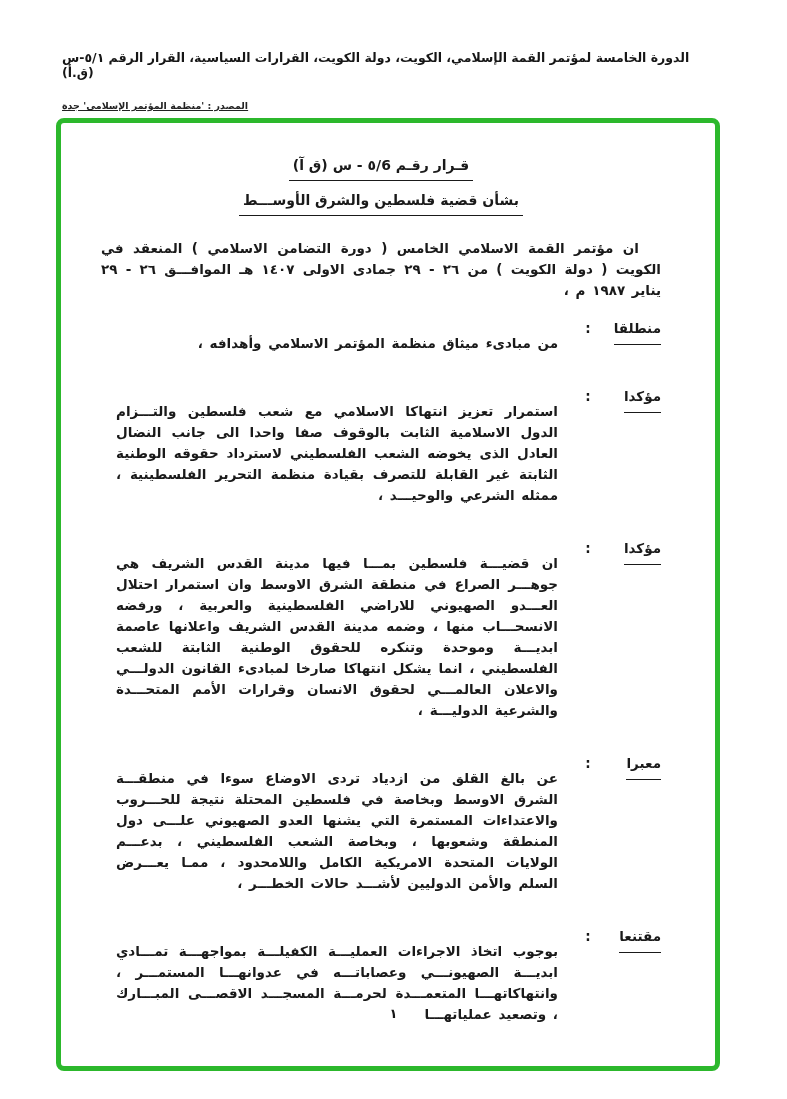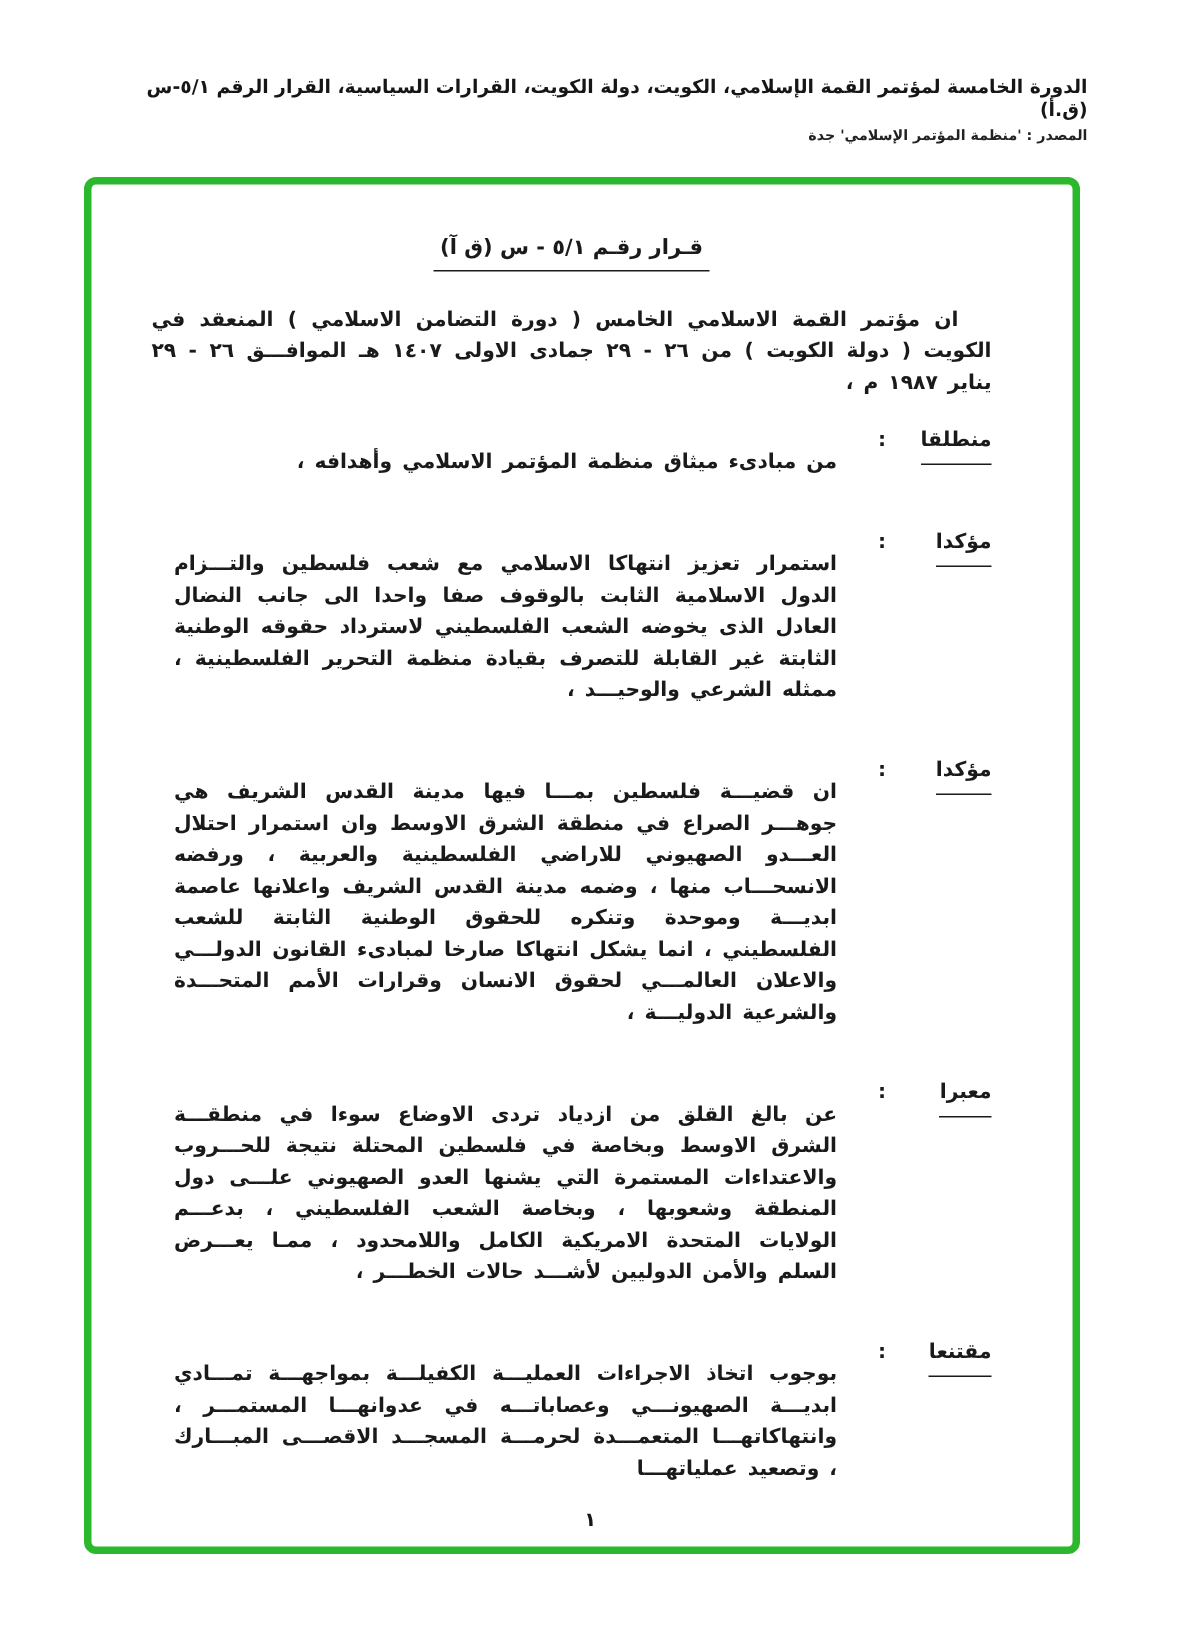--- a/index.html
+++ b/index.html
@@ -16,32 +16,33 @@
     color: #161616;
   }
 
   
   .page-header {
     position: absolute;
     top: 50px;
     right: 62px;
     left: 62px;
     direction: rtl;
-    text-align: right;
+    text-align: left;
   }
   .page-header .line1 {
     font-size: 12.5px;
     font-weight: 700;
     letter-spacing: 0.2px;
   }
   .page-header .line2 {
     font-size: 9.5px;
     font-weight: 700;
-    margin-top: 5px;
+    margin-top: 20px;
     color: #222;
+    text-decoration: underline;
   }
 
   
   .doc-frame {
     position: absolute;
     top: 118px;
     left: 56px;
     width: 664px;
     min-height: 876px;
     box-sizing: border-box;
@@ -136,21 +137,24 @@
 <div class="page-header">
   <div class="line1">الدورة الخامسة لمؤتمر القمة الإسلامي، الكويت، دولة الكويت، القرارات السياسية، القرار الرقم ٥/١-س (ق.أ)</div>
   <div class="line2">المصدر : 'منظمة المؤتمر الإسلامي' جدة</div>
 </div>
 
 <div class="doc-frame">
   <div class="doc-content">
 
     <div class="title-block">
       <div>
-        <span class="title-line">قـرار رقـم ٥/١ - س (ق آ)</span>
+        <span class="title-line">قـرار رقـم ٥/6 - س (ق آ)</span>
+      </div>
+      <div>
+        <span class="subtitle-line">بشأن قضية فلسطين والشرق الأوســـط</span>
       </div>
     </div>
 
     <p class="preamble">ان مؤتمر القمة الاسلامي الخامس ( دورة التضامن الاسلامي ) المنعقد في الكويت ( دولة الكويت ) من ٢٦ - ٢٩ جمادى الاولى ١٤٠٧ هـ الموافـــق ٢٦ - ٢٩ يناير ١٩٨٧ م ،</p>
 
     <div class="clause">
       <span class="clause-label"><span class="u">منطلقا</span></span>
       <span class="clause-colon">:</span>
       <p class="clause-text">من مبادىء ميثاق منظمة المؤتمر الاسلامي وأهدافه ،</p>
     </div>

